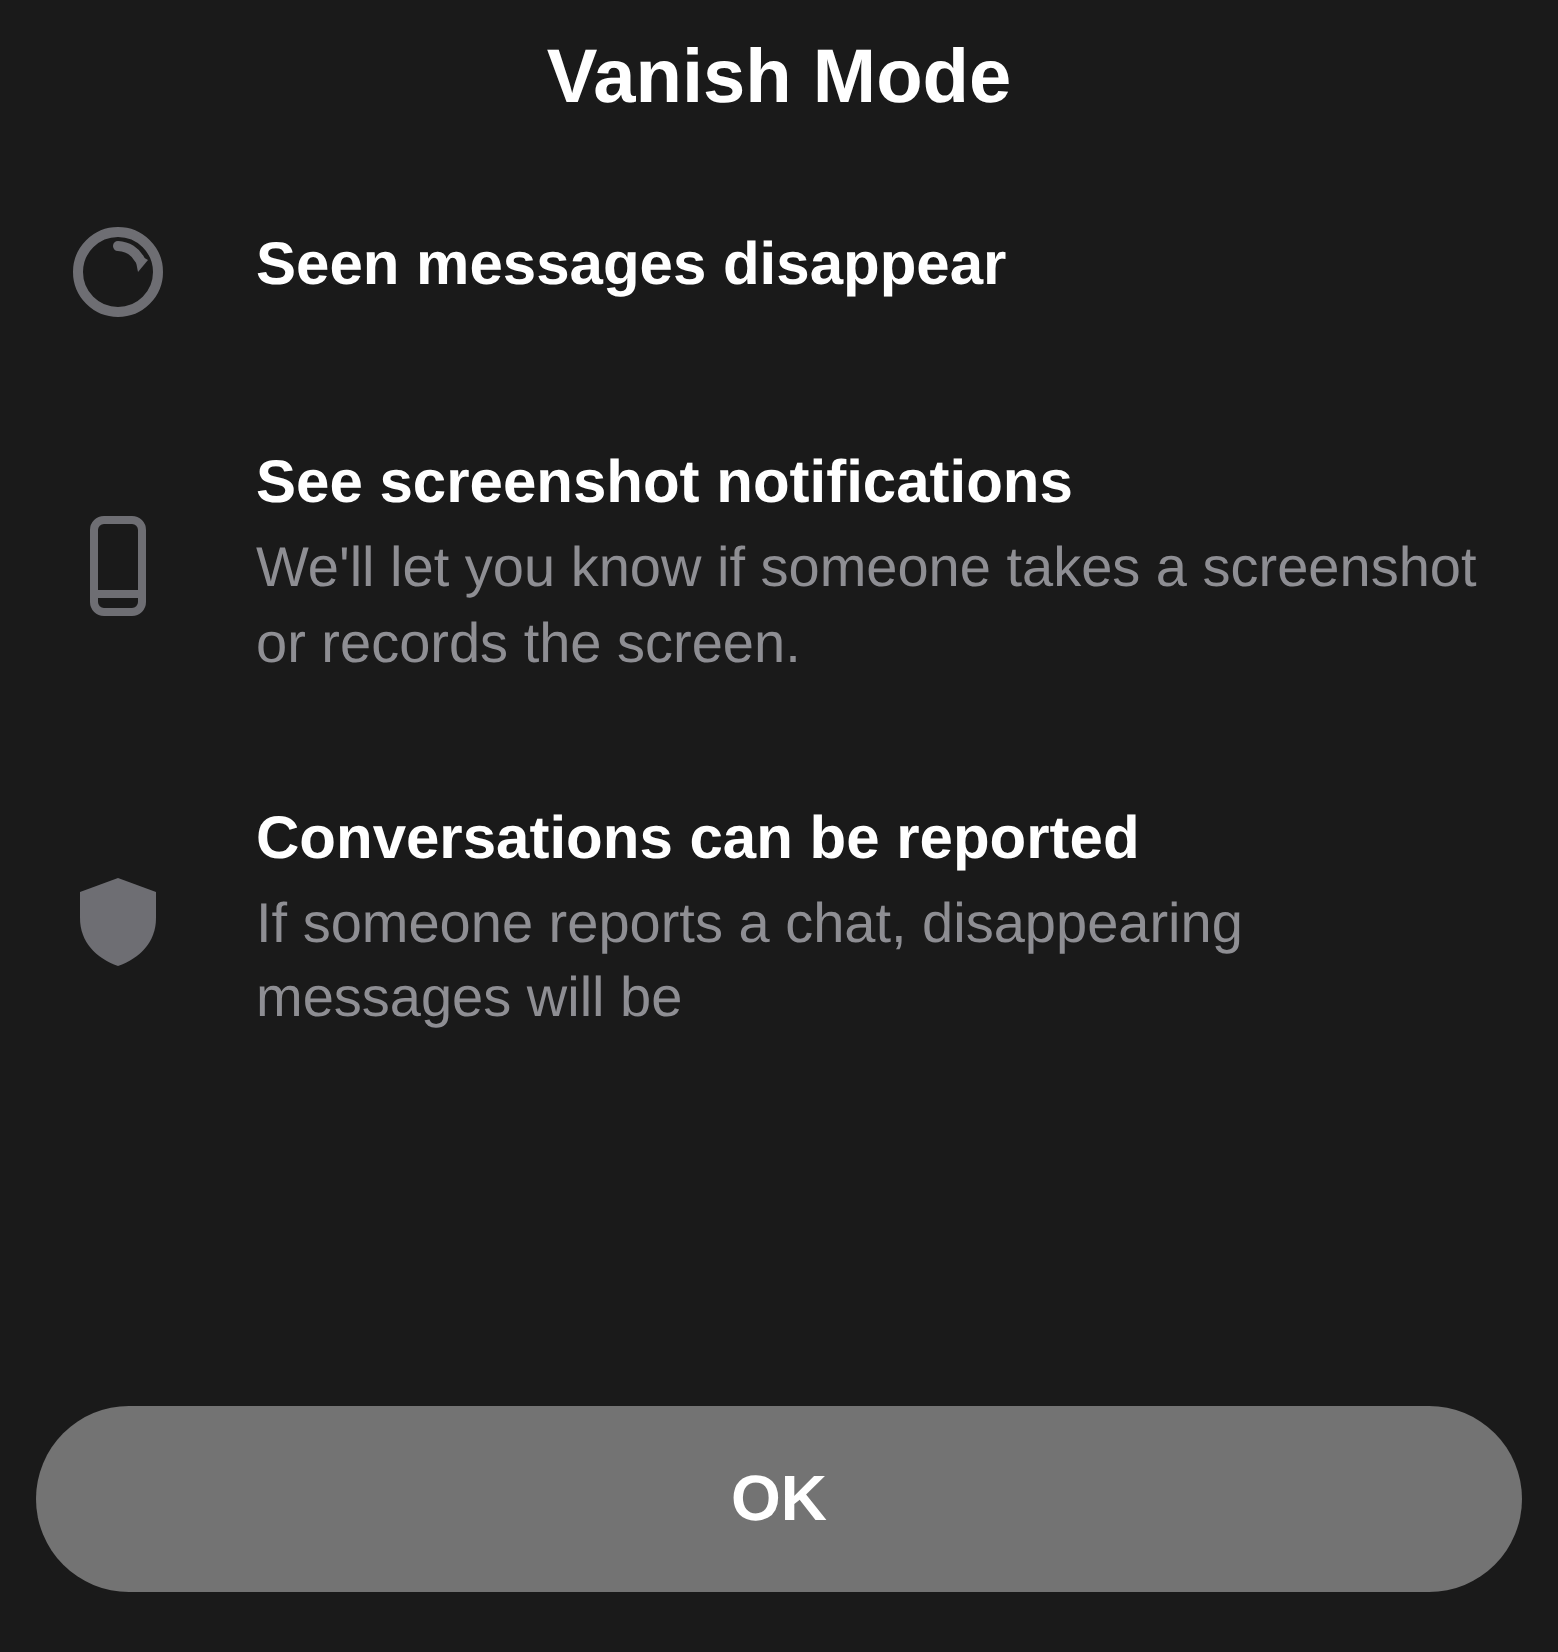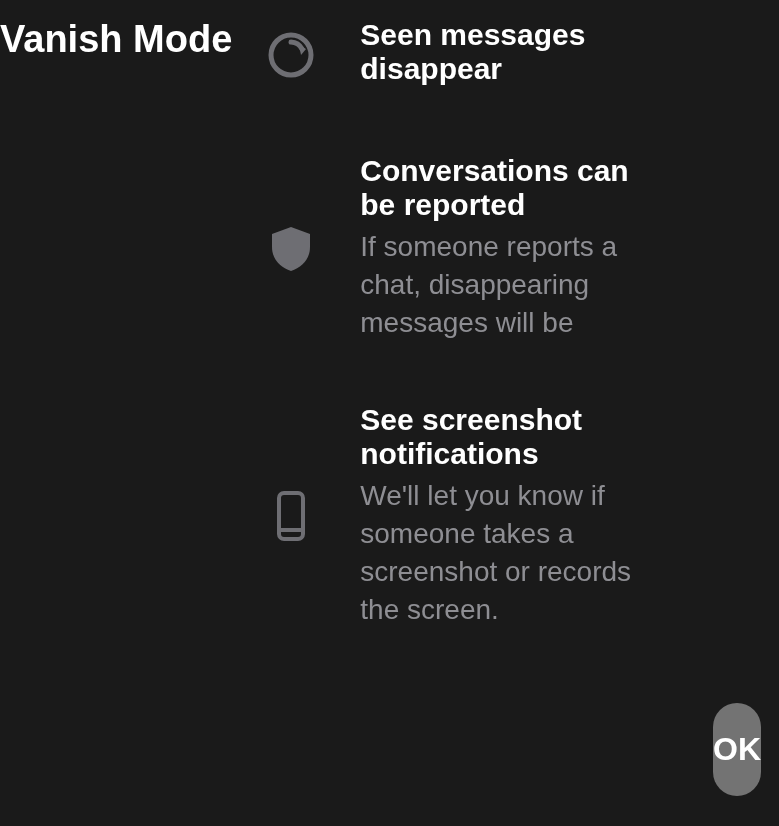--- a/index.html
+++ b/index.html
@@ -14,20 +14,21 @@
       background-color: #1a1a1a;
       font-family: -apple-system, BlinkMacSystemFont, "Segoe UI", Helvetica, Arial, sans-serif;
       overflow: hidden;
       position: relative;
     }
     
     .modal {
       width: 100%;
       height: 100%;
       display: flex;
+      flex-direction: column;
       padding: 18px 0 30px 0;
     }
     
     .title {
       color: #ffffff;
       font-size: 38px;
       font-weight: 700;
       text-align: center;
       margin-bottom: 48px;
     }
@@ -112,39 +113,39 @@
         </svg>
       </div>
       <div class="feature-text">
         <div class="feature-title">Seen messages disappear</div>
       </div>
     </div>
 
     <div class="feature-row">
       <div class="feature-icon">
         <svg viewBox="0 0 54 54" fill="none">
-          <path d="M 27 6 L 46 13 L 46 26 C 46 38 38 46 27 50 C 16 46 8 38 8 26 L 8 13 Z" fill="#6e6e73"></path>
-        </svg>
-      </div>
-      <div class="feature-text">
-        <div class="feature-title">Conversations can be reported</div>
-        <div class="feature-desc">If someone reports a chat, disappearing messages will be</div>
-      </div>
-    </div>
-
-    <div class="feature-row">
-      <div class="feature-icon">
-        <svg viewBox="0 0 54 54" fill="none">
           <rect x="15" y="4" width="24" height="46" rx="5" stroke="#6e6e73" stroke-width="4" fill="none"></rect>
           <line x1="15" y1="41" x2="39" y2="41" stroke="#6e6e73" stroke-width="4"></line>
         </svg>
       </div>
       <div class="feature-text">
         <div class="feature-title">See screenshot notifications</div>
         <div class="feature-desc">We'll let you know if someone takes a screenshot or records the screen.</div>
+      </div>
+    </div>
+
+    <div class="feature-row">
+      <div class="feature-icon">
+        <svg viewBox="0 0 54 54" fill="none">
+          <path d="M 27 6 L 46 13 L 46 26 C 46 38 38 46 27 50 C 16 46 8 38 8 26 L 8 13 Z" fill="#6e6e73"></path>
+        </svg>
+      </div>
+      <div class="feature-text">
+        <div class="feature-title">Conversations can be reported</div>
+        <div class="feature-desc">If someone reports a chat, disappearing messages will be</div>
       </div>
     </div>
 
   </div>
 
   <div class="button-container">
     <button class="ok-button">OK</button>
   </div>
 </div>
 

